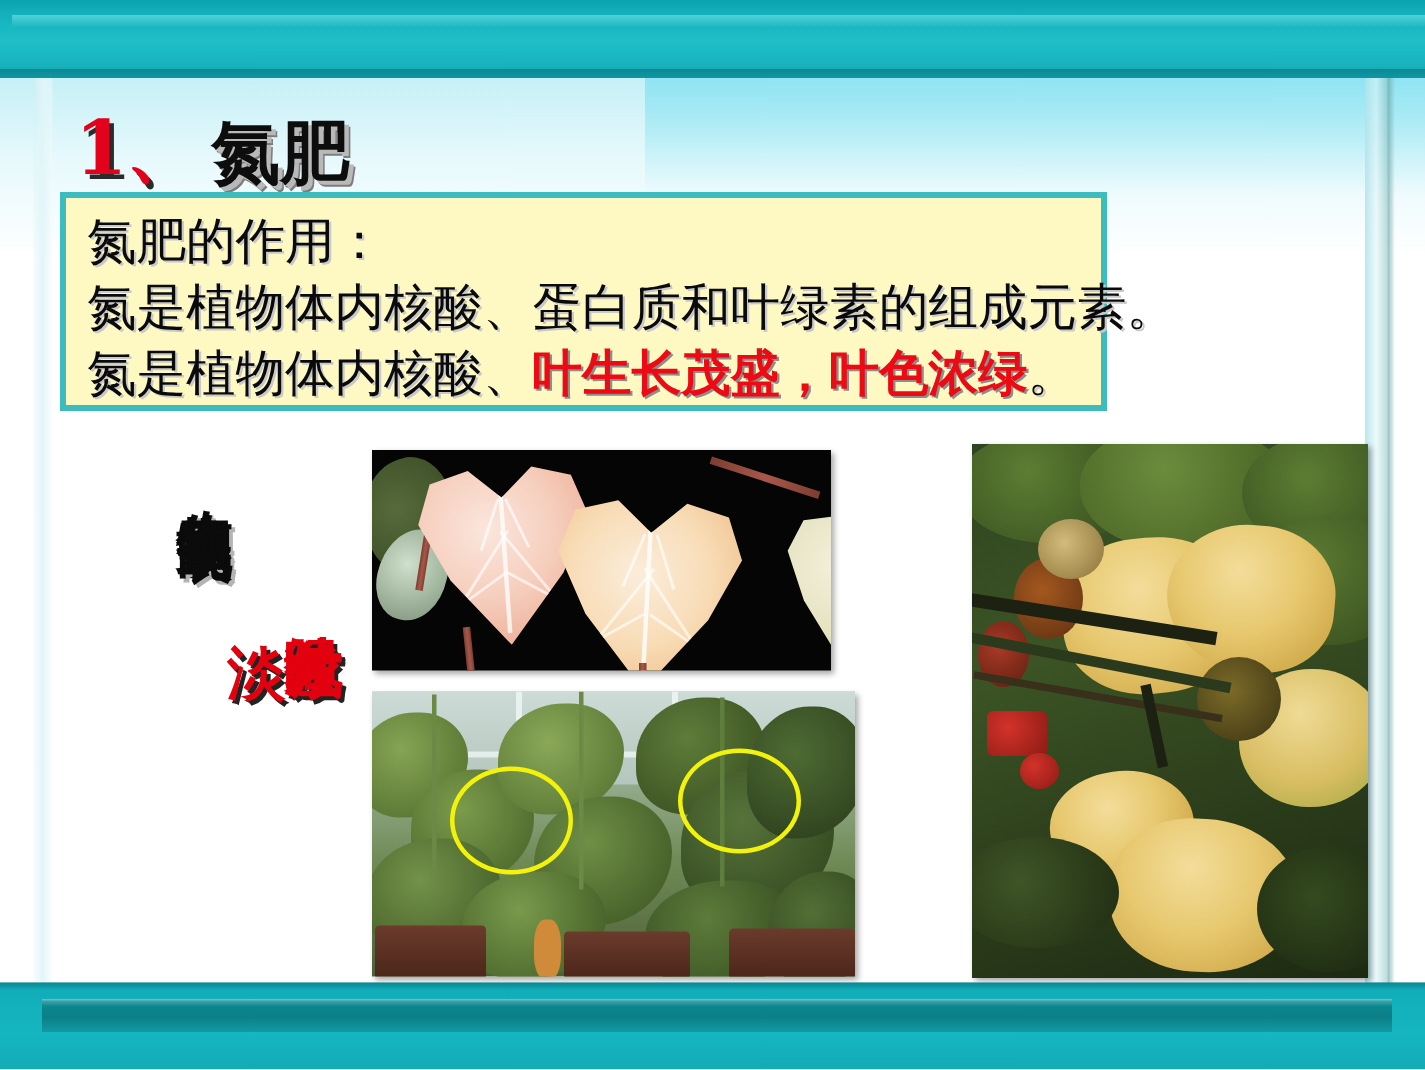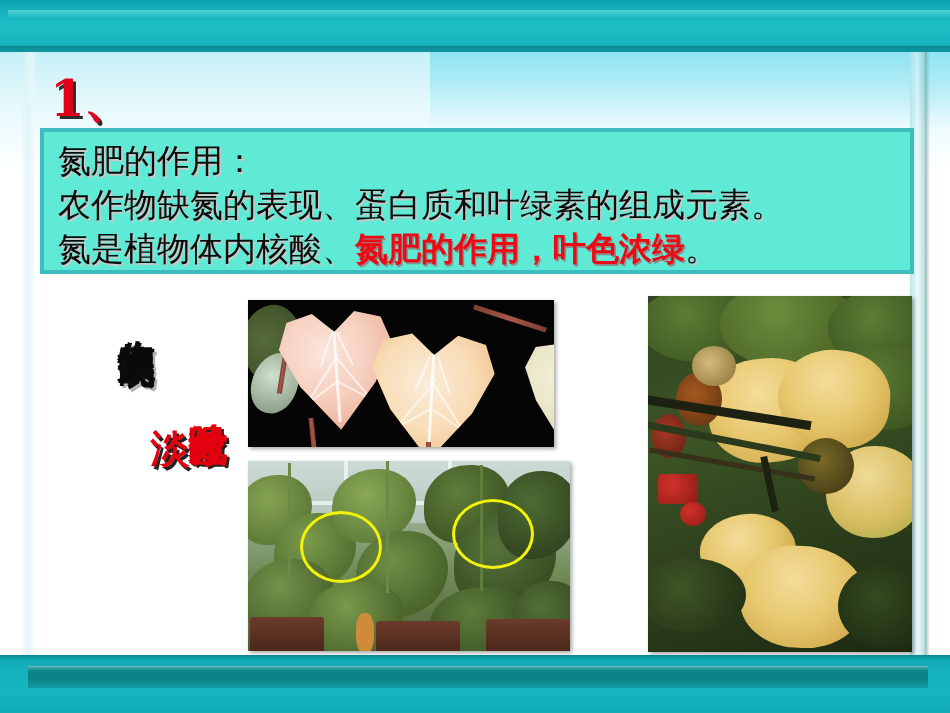--- a/index.html
+++ b/index.html
@@ -31,22 +31,22 @@
     background:linear-gradient(90deg,rgba(110,165,165,.75),rgba(255,255,255,0));}
 
   
   .title{position:absolute;left:50px;top:62px;height:62px;display:flex;align-items:flex-end;white-space:nowrap;}
   .title-num{font-family:"DejaVu Serif","Liberation Serif",serif;font-weight:bold;font-size:50px;
     color:#e2021b;text-shadow:3px 3px 0 #2b2b2b;line-height:1;letter-spacing:-1px;}
   .title-text{font-family:"DejaVu Sans","Liberation Sans",sans-serif;font-weight:bold;font-size:46px;
     color:#0d0d0d;text-shadow:3px 3px 0 #b9b9b9, 4px 4px 0 #7d7d7d;line-height:1;margin-left:8px;}
 
   
-  .stmt-box{position:absolute;left:40px;top:128px;width:874px;height:146px;
-    background:#5eead4;border:4px solid #3dbcbf;box-sizing:border-box;}
+  .stmt-box{position:absolute;left:40px;top:128px;width:698px;height:146px;
+    background:#fef9c3;border:4px solid #3dbcbf;box-sizing:border-box;}
   .stmt-inner{padding:7px 0 0 14px;}
   .stmt-line{font-family:"DejaVu Sans","Liberation Sans",sans-serif;font-size:33px;line-height:44px;
     color:#0a0a0a;font-weight:500;white-space:nowrap;text-shadow:1.5px 1.5px 0 #c9c9c9;}
   .stmt-red{color:#ec0a14;font-weight:bold;text-shadow:1.5px 1.5px 0 #8d8d8d;}
 
   
   .vcap{position:absolute;top:300px;left:108px;width:140px;height:350px;}
   .vcol{position:absolute;writing-mode:vertical-rl;text-orientation:upright;
     font-family:"DejaVu Serif","Liberation Serif",serif;font-weight:bold;white-space:nowrap;}
   .vcol-black{left:8px;top:10px;font-size:37px;line-height:41px;color:#0b0b0b;
@@ -112,32 +112,33 @@
   <div class="paper">
     <div class="paper-glow"></div>
     <div class="paper-glow2"></div>
   </div>
   <div class="edge-left"></div>
   <div class="edge-right"></div>
   <div class="edge-right2"></div>
 
   <div class="title">
     <span class="title-num">1、</span>
+    <span class="title-text">氮肥</span>
   </div>
 
   <div class="stmt-box">
     <div class="stmt-inner">
       <div class="stmt-line">
         <span>氮肥的作用：</span>
       </div>
       <div class="stmt-line">
-        <span>农作物缺氮的表现、蛋白质和叶绿素的组成元素。</span>
+        <span>氮是植物体内核酸、蛋白质和叶绿素的组成元素。</span>
       </div>
       <div class="stmt-line">
-        <span>氮是植物体内核酸、</span><span class="stmt-red">氮肥的作用，叶色浓绿</span><span>。</span>
+        <span>氮是植物体内核酸、</span><span class="stmt-red">叶生长茂盛，叶色浓绿</span><span>。</span>
       </div>
     </div>
   </div>
 
   <div class="vcap">
     <div class="vcol vcol-black">农作物缺氮的表现：</div>
     <div class="vcol vcol-red-main">叶片绿色减</div>
     <div class="vcol vcol-red-tail">淡</div>
   </div>
 

